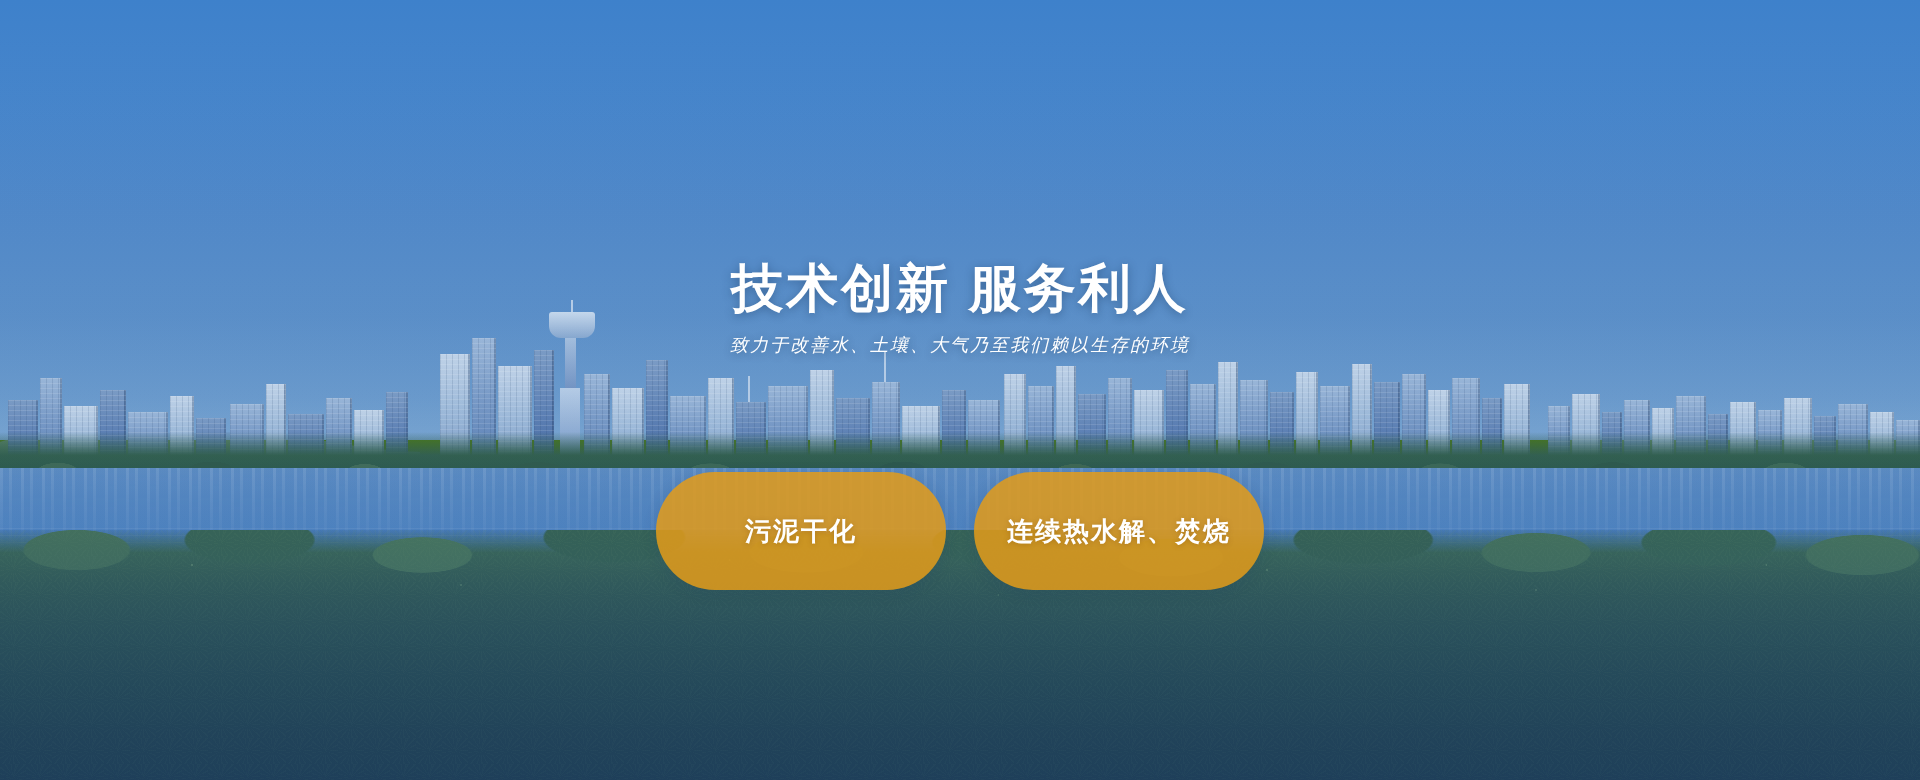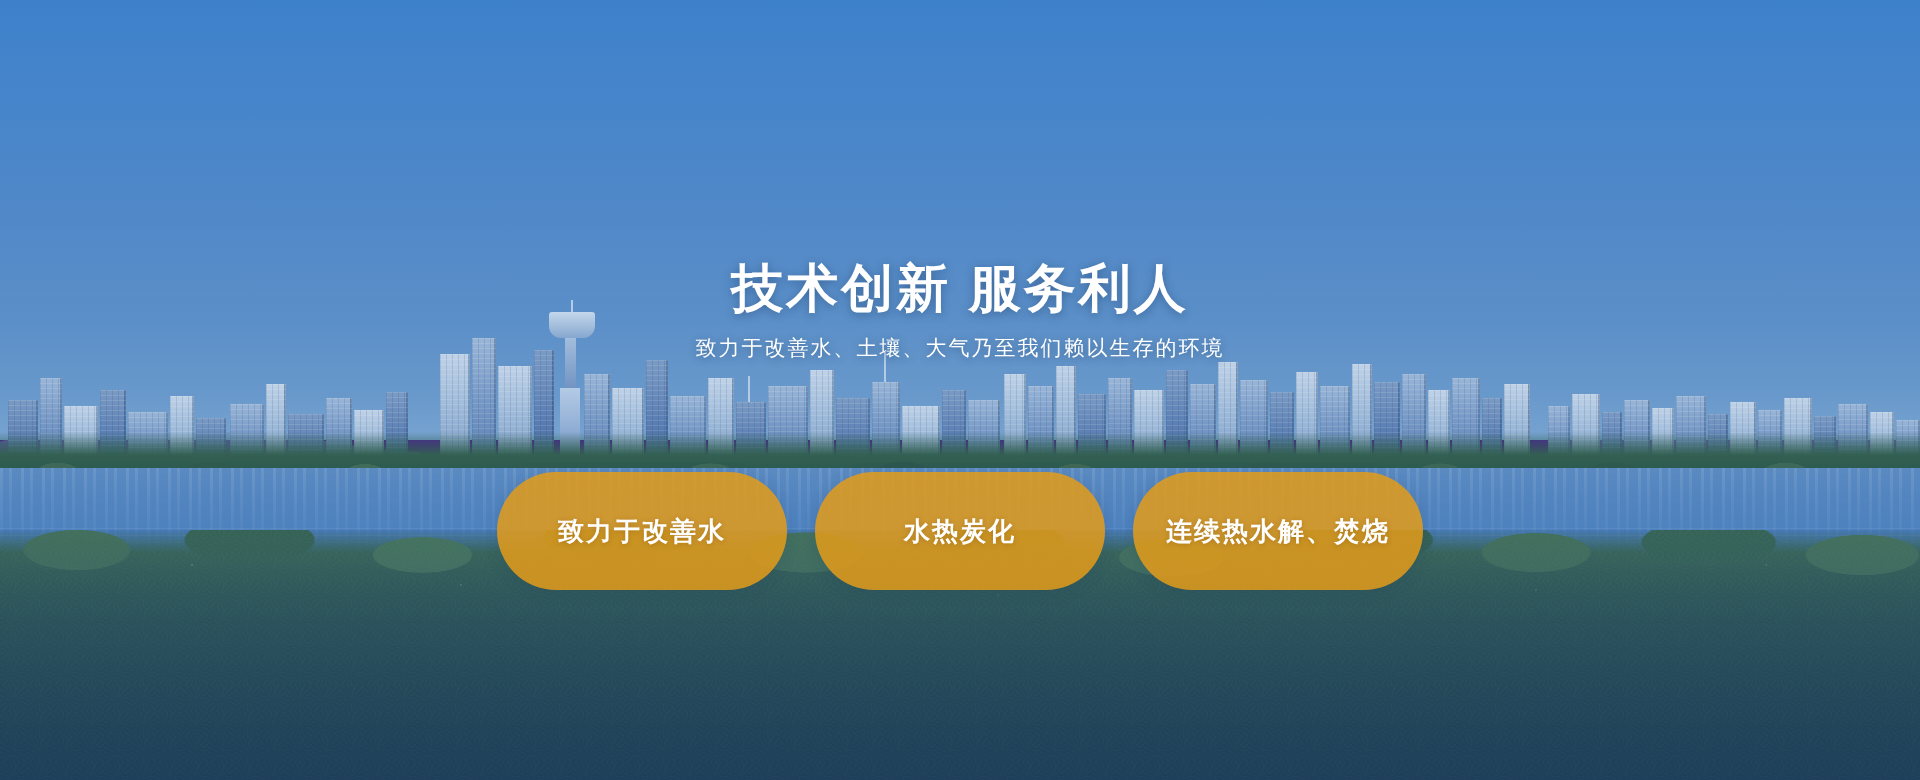--- a/index.html
+++ b/index.html
@@ -10,21 +10,21 @@
   }
   body {
     font-family: "Liberation Sans", "DejaVu Sans", sans-serif;
   }
 
   .hero {
     position: relative;
     width: 1920px;
     height: 780px;
     overflow: hidden;
-    background: #4c1d95;
+    background: #4d7c0f;
   }
 
   
   .sky {
     position: absolute;
     left: 0; top: 0;
     width: 1920px;
     height: 440px;
     background: linear-gradient(to bottom,
        #3e81cb 0%,
@@ -239,26 +239,27 @@
     margin: 0;
     font-size: 52px;
     font-weight: 700;
     line-height: 1.18;
     color: #ffffff;
     letter-spacing: 3px;
     text-shadow: 0 2px 10px rgba(18,48,86,.40);
   }
   .subhead {
     margin: 14px 0 4px;
-    font-size: 21px;
+    font-size: 18px;
     font-weight: 400;
     line-height: 1.4;
     color: #ffffff;
     letter-spacing: 2px;
     text-shadow: 0 2px 9px rgba(18,48,86,.45);
+    font-style: italic;
   }
 
   
   .pills {
     position: absolute;
     left: 0;
     top: 472px;
     width: 1920px;
     display: flex;
     justify-content: center;
@@ -387,18 +388,17 @@
   </div>
 
   <div class="tint"></div>
 
   <div class="copy">
     <h1 class="headline">技术创新  服务利人</h1>
     <p class="subhead">致力于改善水、土壤、大气乃至我们赖以生存的环境</p>
   </div>
 
   <div class="pills">
-    <button class="pill">致力于改善水</button>
-    <button class="pill">水热炭化</button>
+    <button class="pill">污泥干化</button>
     <button class="pill">连续热水解、焚烧</button>
   </div>
 
 </div>
 
 </body></html>

